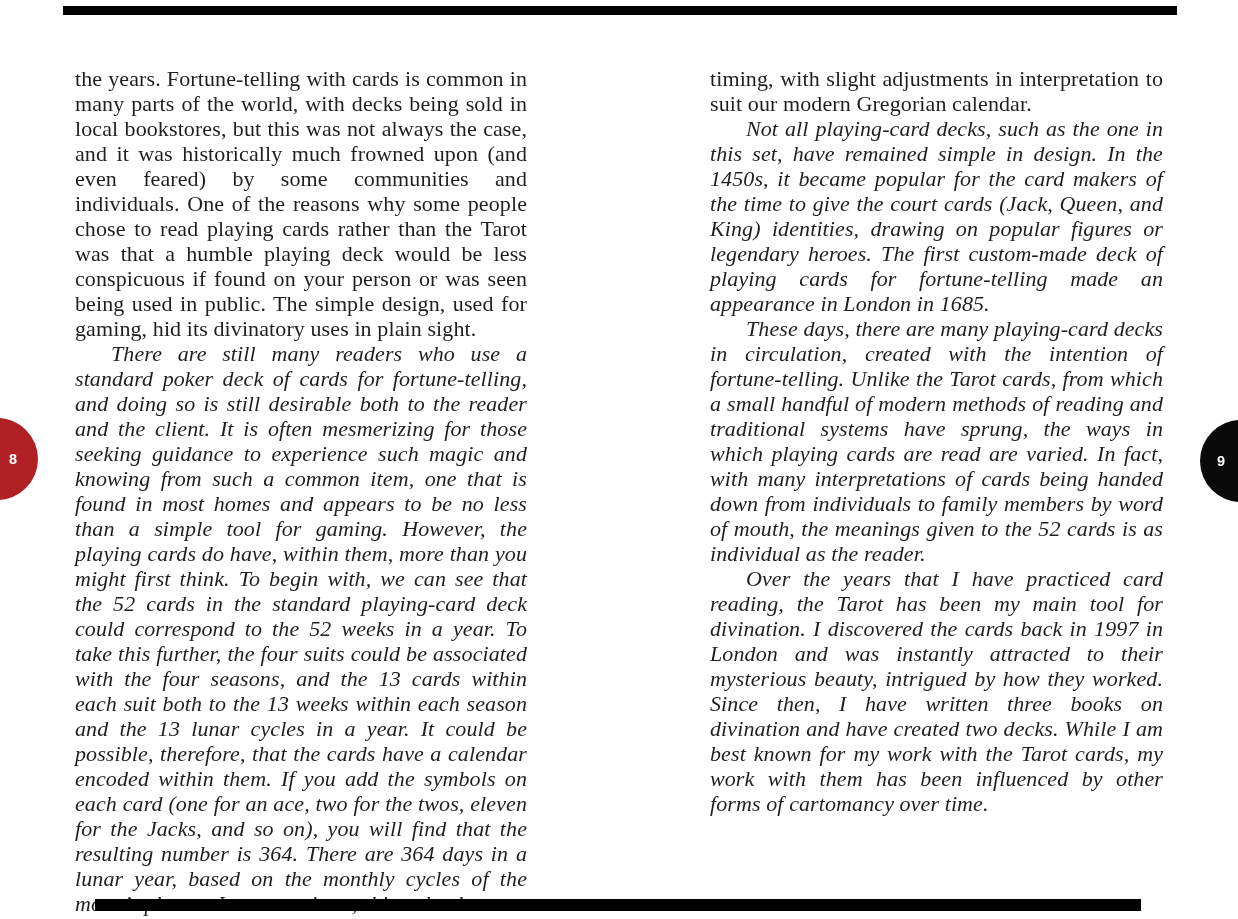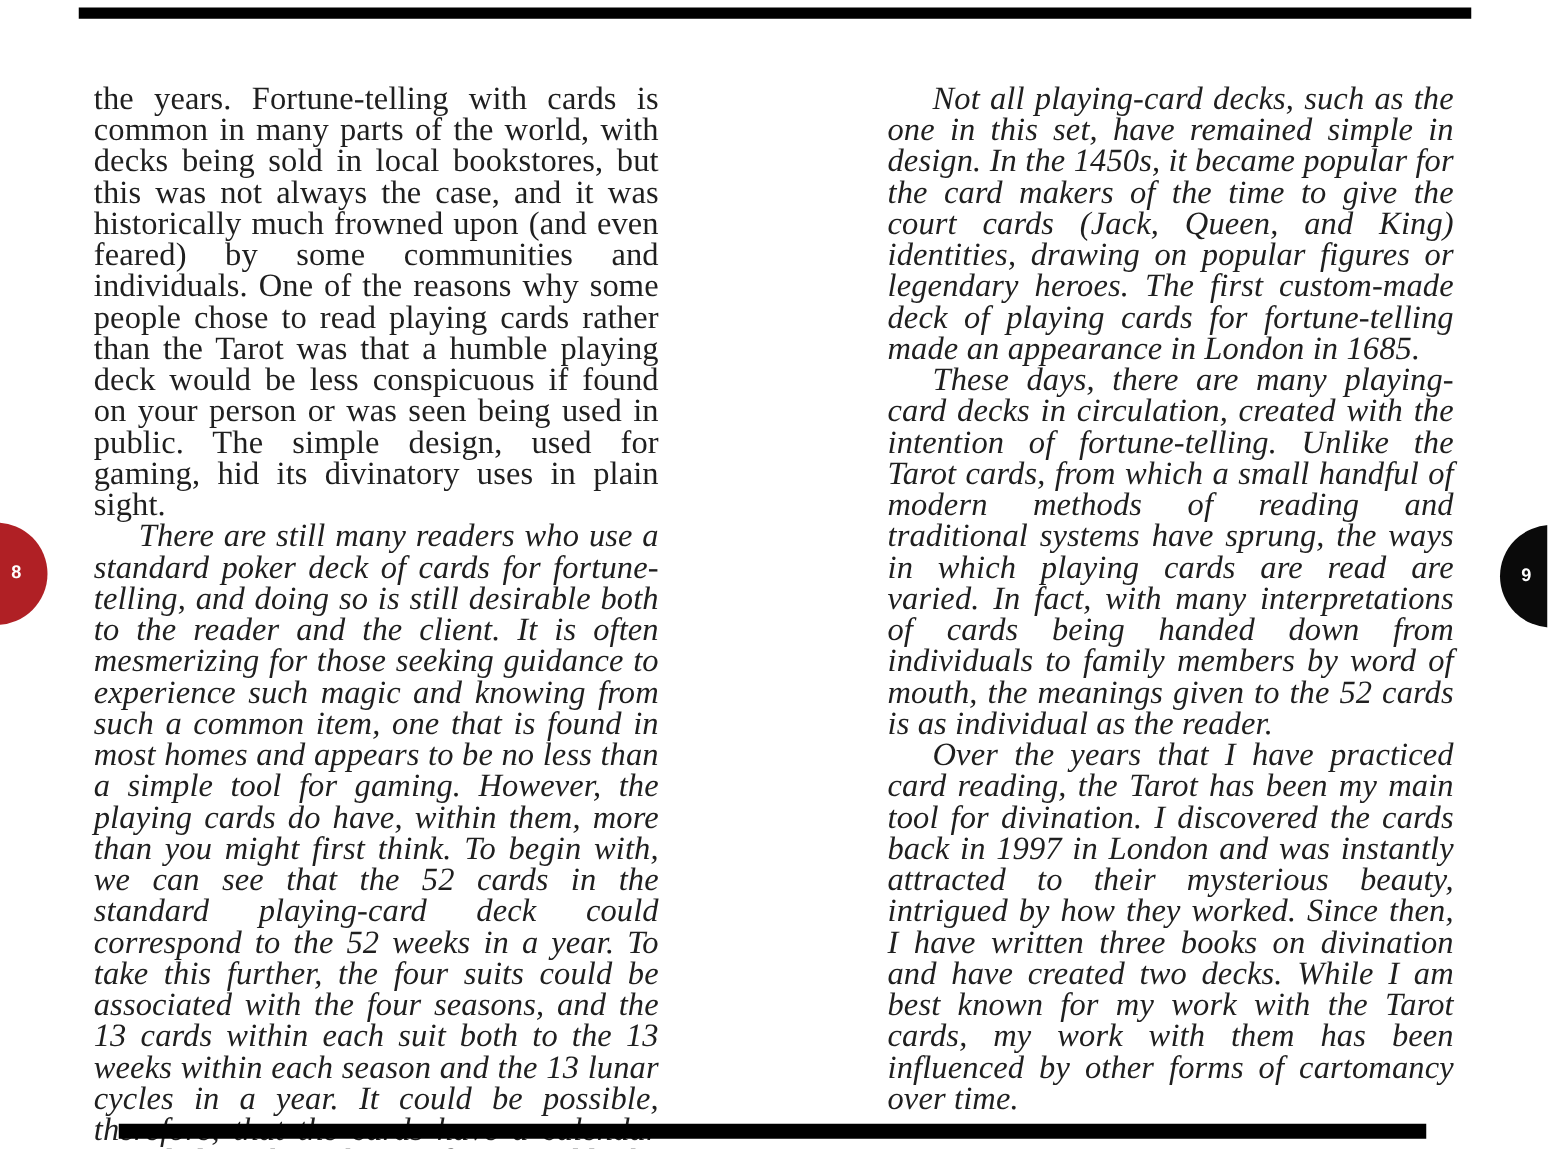--- a/index.html
+++ b/index.html
@@ -38,21 +38,21 @@
   .page-text.left {
     left: 75px;
     width: 452px;
   }
   .page-text.right {
     left: 710px;
     width: 453px;
   }
   p.para {
     margin: 0;
-    font-size: 26px;
+    font-size: 22px;
     line-height: 25px;
     text-align: justify;
     color: #1f1f1f;
     letter-spacing: 0.1px;
   }
   p.para.indent {
     text-indent: 36px;
     font-style: italic;
   }
   .page-tab {
@@ -91,20 +91,21 @@
 <div class="spread">
 
   <div class="edge-bar top"></div>
 
   <div class="page-text left">
       <p class="para">the years. Fortune-telling with cards is common in many parts of the world, with decks being sold in local bookstores, but this was not always the case, and it was historically much frowned upon (and even feared) by some communities and individuals. One of the reasons why some people chose to read playing cards rather than the Tarot was that a humble playing deck would be less conspicuous if found on your person or was seen being used in public. The simple design, used for gaming, hid its divinatory uses in plain sight.</p>
       <p class="para indent">There are still many readers who use a standard poker deck of cards for fortune-telling, and doing so is still desirable both to the reader and the client. It is often mesmerizing for those seeking guidance to experience such magic and knowing from such a common item, one that is found in most homes and appears to be no less than a simple tool for gaming. However, the playing cards do have, within them, more than you might first think. To begin with, we can see that the 52 cards in the standard playing-card deck could correspond to the 52 weeks in a year. To take this further, the four suits could be associated with the four seasons, and the 13 cards within each suit both to the 13 weeks within each season and the 13 lunar cycles in a year. It could be possible, therefore, that the cards have a calendar encoded within them. If you add the symbols on each card (one for an ace, two for the twos, eleven for the Jacks, and so on), you will find that the resulting number is 364. There are 364 days in a lunar year, based on the monthly cycles of the moon’s phases. In recent times, this calendar—set in the cards—has been used by cartomancers to predict</p>
     </div>
 
   <div class="page-text right">
+      <p class="para">timing, with slight adjustments in interpretation to suit our modern Gregorian calendar.</p>
       <p class="para indent">Not all playing-card decks, such as the one in this set, have remained simple in design. In the 1450s, it became popular for the card makers of the time to give the court cards (Jack, Queen, and King) identities, drawing on popular figures or legendary heroes. The first custom-made deck of playing cards for fortune-telling made an appearance in London in 1685.</p>
       <p class="para indent">These days, there are many playing-card decks in circulation, created with the intention of fortune-telling. Unlike the Tarot cards, from which a small handful of modern methods of reading and traditional systems have sprung, the ways in which playing cards are read are varied. In fact, with many interpretations of cards being handed down from individuals to family members by word of mouth, the meanings given to the 52 cards is as individual as the reader.</p>
       <p class="para indent">Over the years that I have practiced card reading, the Tarot has been my main tool for divination. I discovered the cards back in 1997 in London and was instantly attracted to their mysterious beauty, intrigued by how they worked. Since then, I have written three books on divination and have created two decks. While I am best known for my work with the Tarot cards, my work with them has been influenced by other forms of cartomancy over time.</p>
     </div>
 
   <div class="page-tab left-tab" style="background-color: rgb(176, 32, 37);">
     <span class="tab-number">8</span>
   </div>
 
   <div class="page-tab right-tab" style="background-color: rgb(10, 10, 10);">

